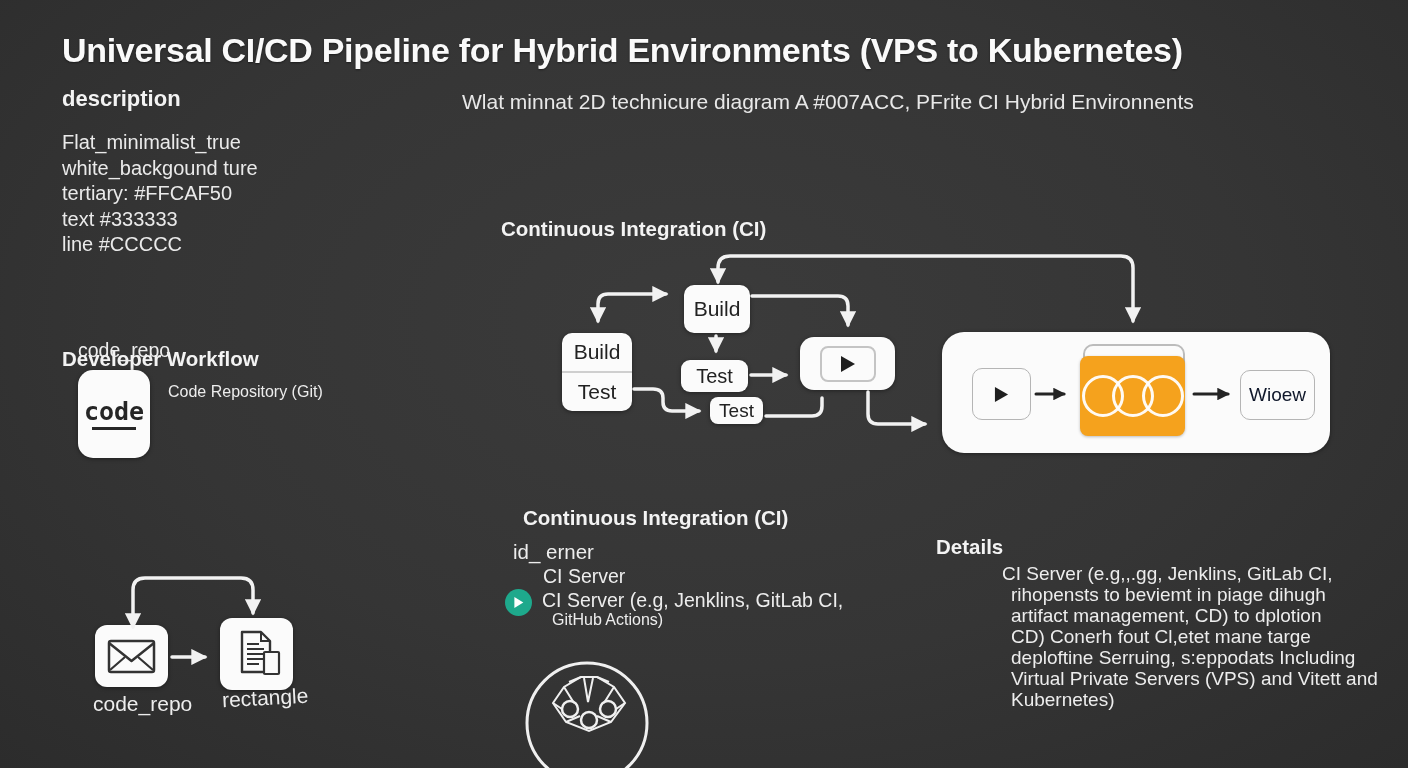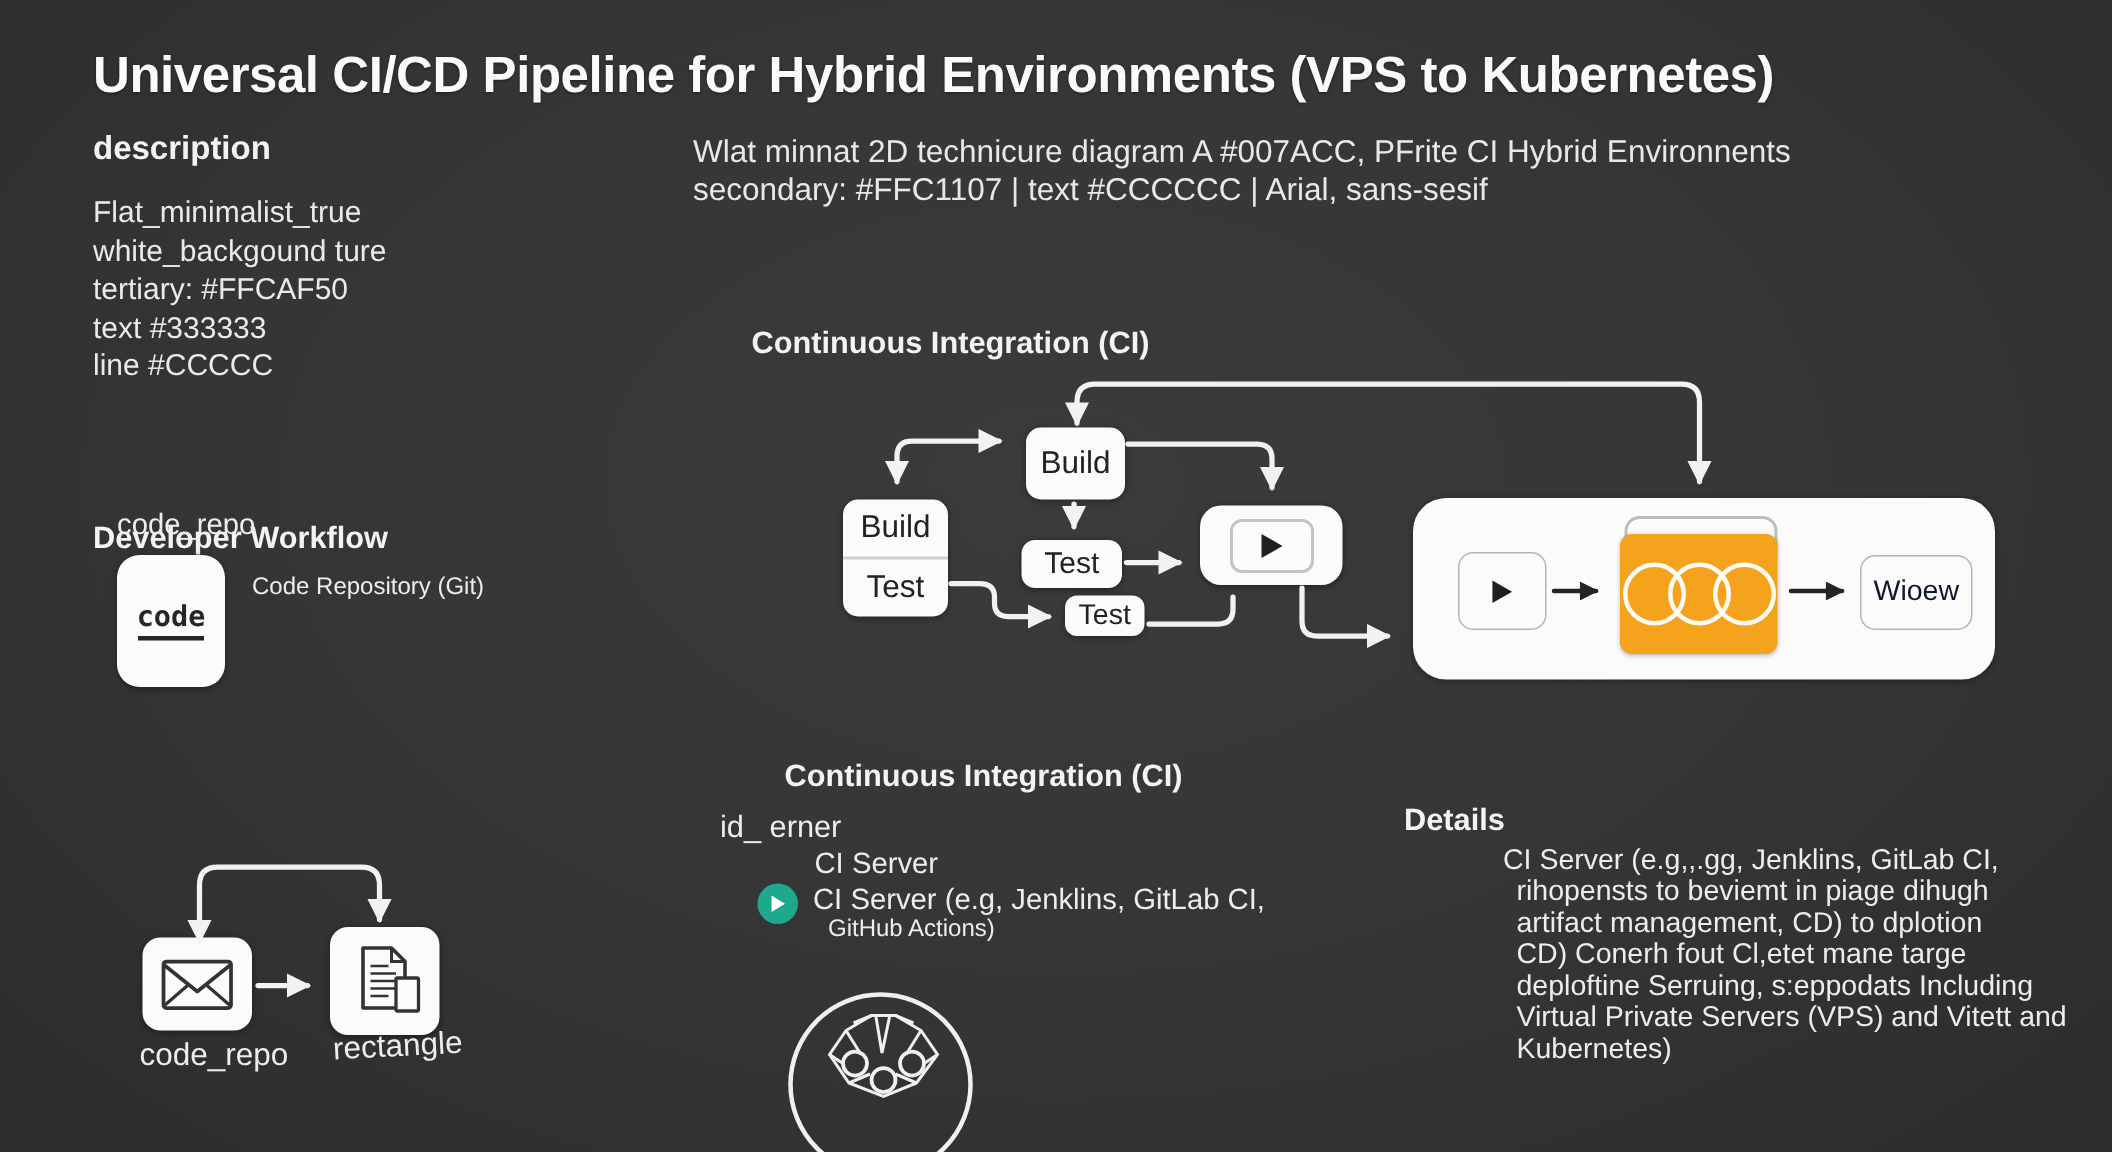--- a/index.html
+++ b/index.html
@@ -15,21 +15,21 @@
   .h2{font-size:20.5px;font-weight:600;color:#f3f3f3;}
   .desc-lines{left:62px;top:130px;font-size:20px;line-height:25.6px;color:#eaeaea;}
   .spec{left:462px;top:90px;font-size:21px;line-height:24.5px;color:#e8e8e8;}
   .plain{font-size:16px;color:#ededed;}
   .node{
     position:absolute;background:#fbfbfb;border-radius:10px;color:#222;
     display:flex;align-items:center;justify-content:center;
     box-shadow:0 1px 4px rgba(0,0,0,.4);font-size:21px;
   }
   .code-node{left:78px;top:370px;width:72px;height:88px;border-radius:15px;flex-direction:column;}
-  .code-word{font-family:"DejaVu Sans Mono", monospace;font-size:19px;font-weight:600;color:#262626;line-height:1;}
+  .code-word{font-family:"DejaVu Sans Mono", monospace;font-size:25px;font-weight:600;color:#262626;line-height:1;}
   .code-underline{width:44px;height:3px;background:#262626;margin-top:3px;}
   .bt-box{left:562px;top:333px;width:70px;height:78px;flex-direction:column;padding:0;}
   .bt-box .row{flex:1;display:flex;align-items:center;justify-content:center;width:100%;}
   .bt-box .row + .row{border-top:2px solid #cfcfcf;}
   .build-box{left:684px;top:285px;width:66px;height:48px;}
   .test-mid{left:681px;top:360px;width:67px;height:32px;border-radius:9px;font-size:20px;}
   .test-low{left:710px;top:397px;width:53px;height:27px;border-radius:8px;font-size:19px;}
   .play-node{left:800px;top:337px;width:95px;height:53px;border-radius:14px;}
   .play-inner{width:52px;height:32px;border:2.5px solid #c4c4c4;border-radius:8px;display:flex;align-items:center;justify-content:center;}
   .container-node{left:942px;top:332px;width:388px;height:121px;border-radius:22px;}
@@ -58,21 +58,20 @@
   <div class="abs desc-lines">
     <div class="nowrap">Flat_minimalist_true</div>
     <div class="nowrap">white_backgound ture</div>
     <div class="nowrap">tertiary: #FFCAF50</div>
     <div class="nowrap">text  #333333</div>
     <div class="nowrap">line #CCCCC</div>
   </div>
 
   <div class="abs spec">
     <div class="nowrap">Wlat minnat 2D technicure diagram A #007ACC, PFrite CI Hybrid Environnents</div>
-    <div class="nowrap">secondary: #FFC1107 | text #CCCCCC | Arial, sans-sesif</div>
   </div>
 
   <div class="abs h2 nowrap" style="left:62px;top:299px;margin-top:48px;">Developer Workflow</div>
   <div class="abs plain nowrap" style="left:78px;top:339px;font-size:19.5px;">code_repo</div>
   <div class="node code-node">
     <span class="code-word">code</span>
     <span class="code-underline"></span>
   </div>
   <div class="abs plain nowrap" style="left:168px;top:383px;">Code Repository (Git)</div>
 
@@ -102,21 +101,21 @@
   </div>
   <div class="folder-tab"></div>
   <div class="orange-node">
     <span class="ring"></span>
       <span class="ring"></span>
       <span class="ring"></span>
   </div>
   <div class="view-node nowrap">Wioew</div>
 
   <div class="abs h2 nowrap" style="left:523px;top:506px;">Continuous Integration (CI)</div>
-  <div class="abs plain nowrap" style="left:480px;top:540px;font-size:20.5px;">id_ erner</div>
+  <div class="abs plain nowrap" style="left:513px;top:540px;font-size:20.5px;">id_ erner</div>
   <div class="abs plain nowrap" style="left:543px;top:565px;font-size:19.5px;">CI Server</div>
   <div class="green-circle">
     <svg width="11" height="13" viewBox="0 0 16 18">
         <polygon points="2,1 15,9 2,17" fill="#ffffff"></polygon>
       </svg>
   </div>
   <div class="abs plain nowrap" style="left:542px;top:589px;font-size:19.5px;">CI Server (e.g, Jenklins, GitLab CI,</div>
   <div class="abs plain nowrap" style="left:552px;top:611px;font-size:16px;">GitHub Actions)</div>
 
   <div class="abs h2 nowrap" style="left:936px;top:535px;">Details</div>

